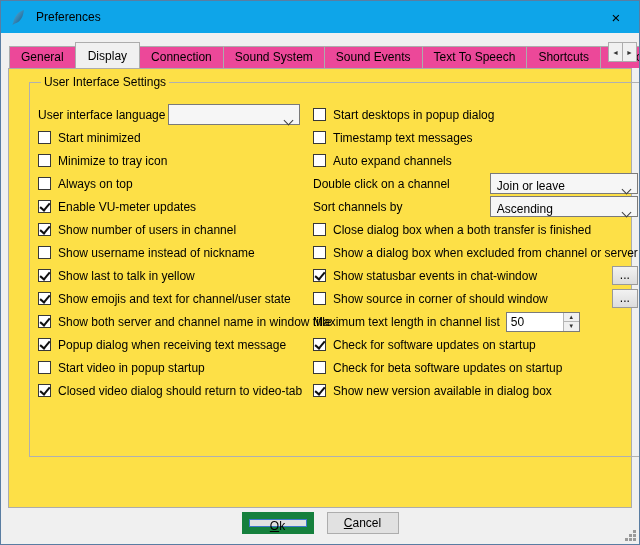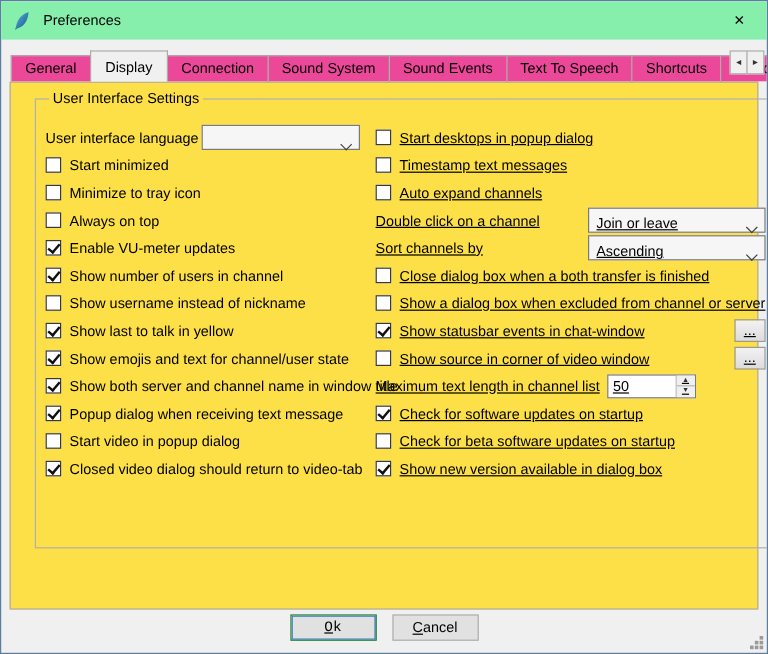--- a/index.html
+++ b/index.html
@@ -1,38 +1,38 @@
 <!DOCTYPE html>
 <html><head>
 <meta charset="utf-8">
 <style>
   html,body{margin:0;padding:0;}
   body{font-family:"Liberation Sans","DejaVu Sans",sans-serif;font-size:12px;color:#000;background:#fff;}
   .window{position:relative;width:640px;height:545px;box-sizing:border-box;border:1px solid #5a7da2;background:#f0f0f0;overflow:hidden;}
 
   
-  .titlebar{height:32px;background:#86efac;display:flex;align-items:center;padding-left:9px;}
+  .titlebar{height:32px;background:#0ea5e9;display:flex;align-items:center;padding-left:9px;}
   .app-icon{width:17px;height:17px;flex:0 0 auto;display:flex;}
   .title{margin-left:9px;}
   .close-btn{margin-left:auto;width:46px;height:100%;display:flex;align-items:center;justify-content:center;font-size:15px;cursor:default;}
 
   
   .tabbar{display:flex;align-items:flex-end;padding:9px 0 0 8px;position:relative;z-index:2;overflow:hidden;}
   .tab{flex:0 0 auto;height:15px;line-height:15px;padding:3px 11px;background:#ec4899;border:1px solid #acacac;border-bottom:none;margin-right:-1px;cursor:default;}
   .tab.active{background:#f0f0f0;height:18px;line-height:18px;padding:4px 12px;margin-bottom:-1px;position:relative;z-index:3;}
   .tab-scroll{position:absolute;top:41px;right:2px;display:flex;z-index:4;}
   .tsc{width:13px;height:18px;border:1px solid #acacac;background:#f0f0f0;display:flex;align-items:center;justify-content:center;font-size:7px;color:#333;margin-left:-1px;}
 
   
   .pane{position:relative;z-index:1;margin:0 7px;border:1px solid #acacac;background:#fde047;height:440px;box-sizing:border-box;}
   fieldset{border:1px solid #b0b0b0;margin:6px 20px 0;padding:4px 8px 8px;height:382px;box-sizing:border-box;}
   legend{padding:0 3px;margin-left:3px;}
   .cols{display:flex;margin-top:10px;}
   .col-left{width:262px;flex:0 0 auto;}
-  .col-right{flex:1;margin-left:13px;min-width:0;text-decoration:underline;}
+  .col-right{flex:1;margin-left:13px;min-width:0;}
   .row{height:23px;display:flex;align-items:center;white-space:nowrap;}
 
   
   .cb{width:13px;height:13px;box-sizing:border-box;border:1px solid #383838;background:#fff;margin-right:7px;flex:0 0 auto;position:relative;}
   .cb.checked::after{content:"";position:absolute;left:3px;top:0;width:4px;height:8px;border-right:2px solid #101010;border-bottom:2px solid #101010;transform:rotate(40deg);}
 
   
   .combo{height:21px;box-sizing:border-box;border:1px solid #7a7a7a;background:#f6f6f6;display:flex;align-items:flex-end;padding:0 6px;cursor:default;}
   .combo-lang{width:132px;margin-left:auto;}
   .combo-wide{width:148px;margin-left:auto;}
@@ -45,21 +45,21 @@
   
   .spin{display:flex;height:20px;box-sizing:border-box;border:1px solid #7a7a7a;background:#fff;margin-left:6px;gap:32px;}
   .spin-val{width:20px;display:flex;align-items:center;padding-left:4px;}
   .spin-btns{display:flex;flex-direction:column;width:15px;border-left:1px solid #b5b5b5;}
   .spin-btn{flex:1;display:flex;align-items:center;justify-content:center;font-size:6px;color:#333;background:#f0f0f0;cursor:default;}
   .spin-btn + .spin-btn{border-top:1px solid #b5b5b5;}
 
   
   .footer{position:absolute;left:0;right:0;bottom:10px;display:flex;justify-content:center;gap:13px;}
   .btn{width:72px;height:22px;box-sizing:border-box;border:1px solid #adadad;background:#e1e1e1;font-size:12px;font-family:inherit;padding:0;cursor:default;}
-  .btn-ok{border:1px solid #15803d;box-shadow:0 0 0 1px #3c78c8 inset;font-family:Liberation Mono, monospace;}
+  .btn-ok{border:7px solid #15803d;box-shadow:0 0 0 1px #3c78c8 inset;}
   .btn .key{text-decoration:underline;}
 
   .grip{position:absolute;right:2px;bottom:2px;}
 </style>
 </head>
 <body>
 
 <div class="window">
 
   <div class="titlebar">
@@ -142,21 +142,21 @@
           <div class="row">
             <span class="cb checked"></span>
             <span>Show both server and channel name in window title</span>
           </div>
           <div class="row">
             <span class="cb checked"></span>
             <span>Popup dialog when receiving text message</span>
           </div>
           <div class="row">
             <span class="cb"></span>
-            <span>Start video in popup dialog</span>
+            <span>Start video in popup startup</span>
           </div>
           <div class="row">
             <span class="cb checked"></span>
             <span>Closed video dialog should return to video-tab</span>
           </div>
         </div>
 
         <div class="col-right">
           <div class="row">
             <span class="cb"></span>
@@ -195,21 +195,21 @@
             <span>Show a dialog box when excluded from channel or server</span>
           </div>
 
           <div class="row">
             <span class="cb checked"></span>
             <span>Show statusbar events in chat-window</span>
             <button class="dots-btn">...</button>
           </div>
           <div class="row">
             <span class="cb"></span>
-            <span>Show source in corner of video window</span>
+            <span>Show source in corner of should window</span>
             <button class="dots-btn">...</button>
           </div>
 
           <div class="row">
             <span>Maximum text length in channel list</span>
             <div class="spin">
               <span class="spin-val">50</span>
               <span class="spin-btns">
                 <span class="spin-btn">▲</span>
                 <span class="spin-btn">▼</span>

